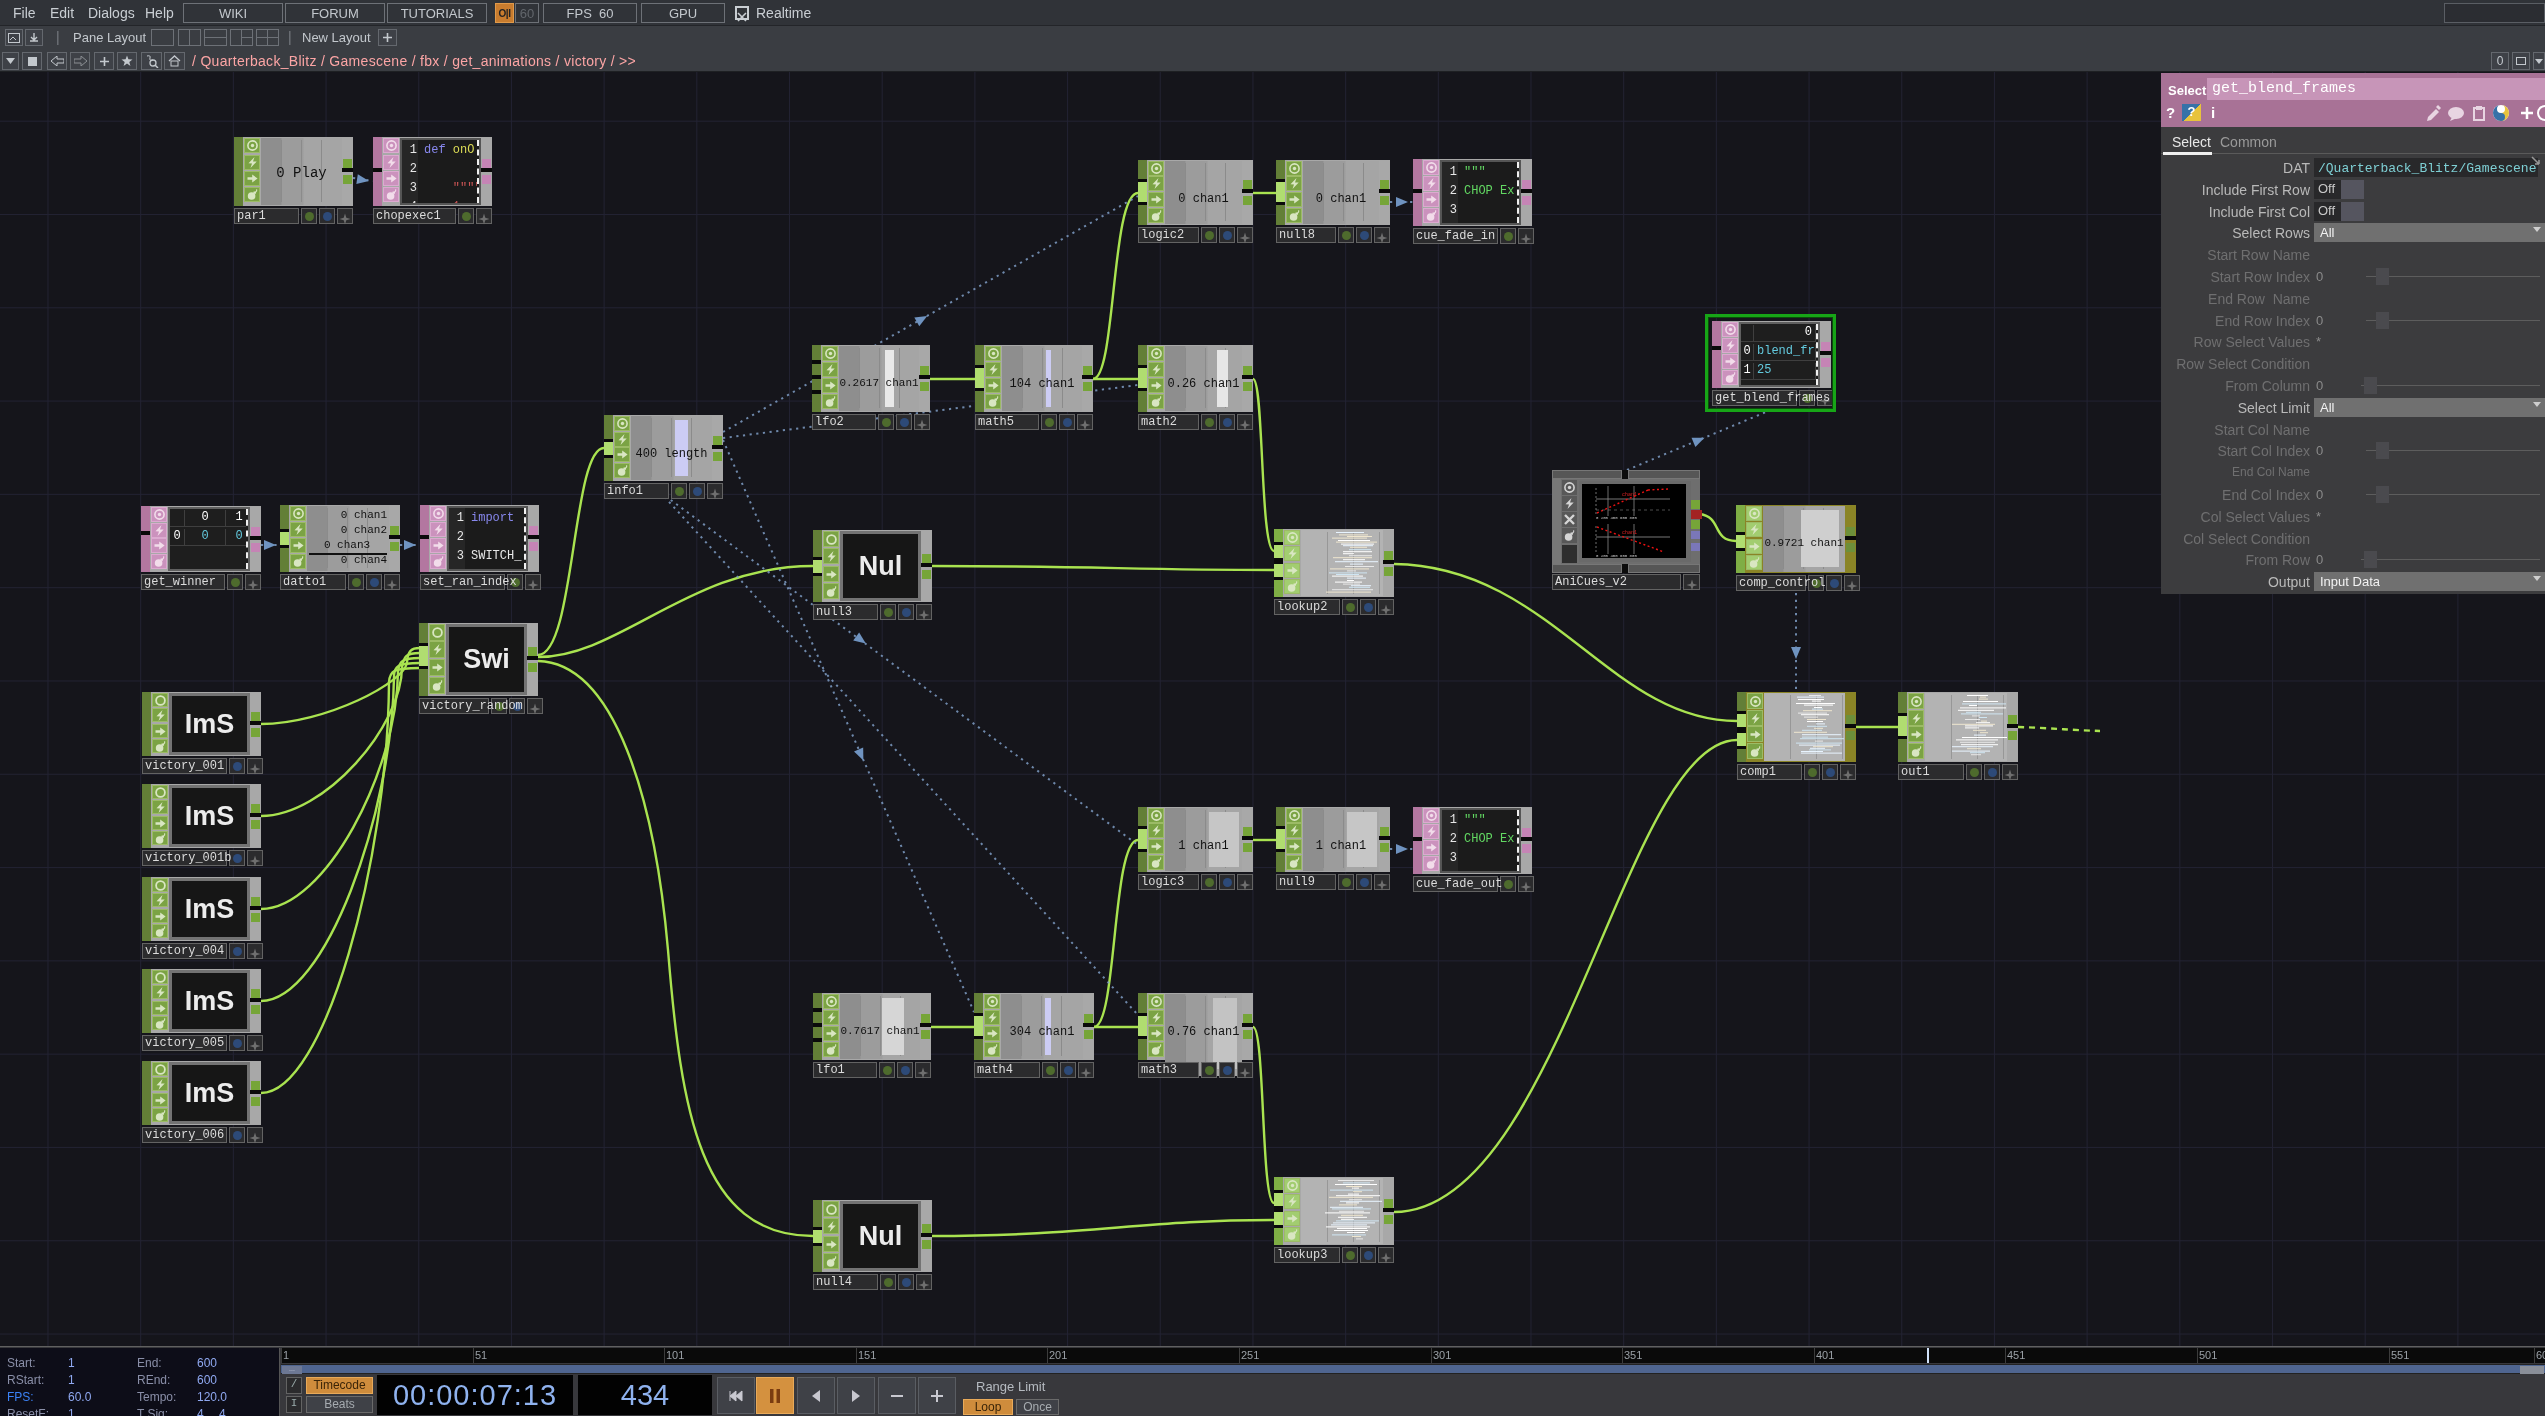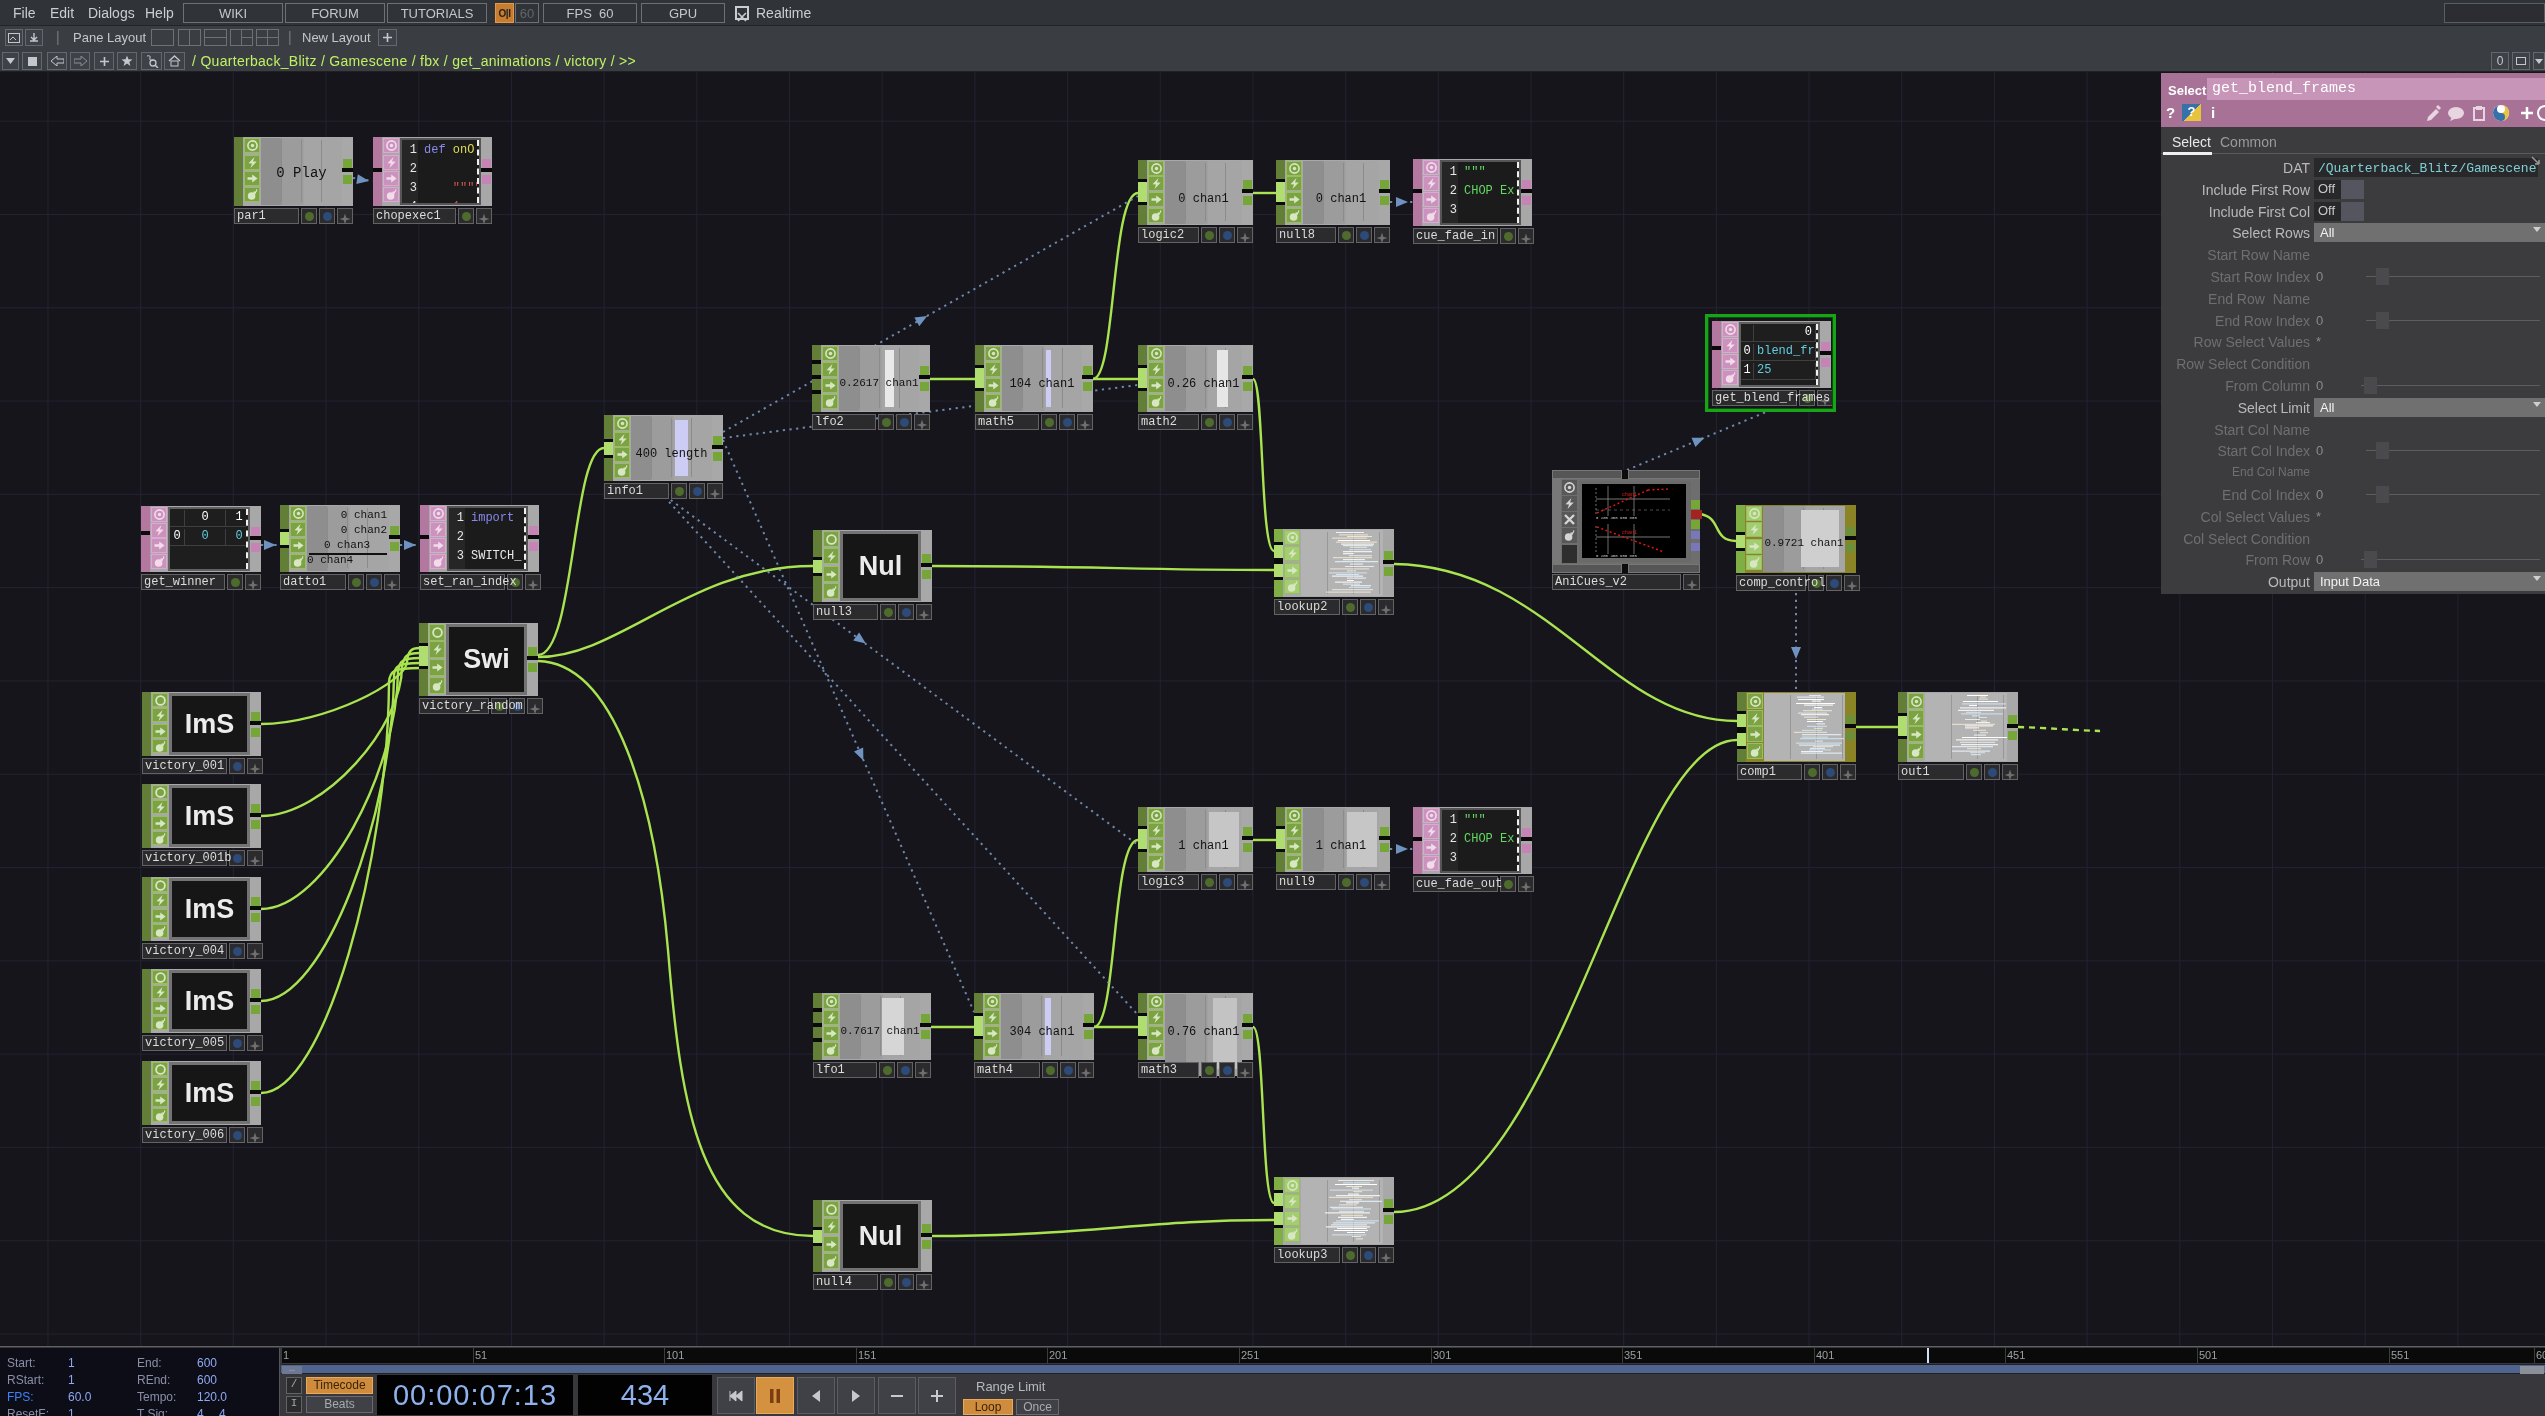--- a/index.html
+++ b/index.html
@@ -239,21 +239,21 @@
       </div>
       <div class="abs" style="left:27px;top:1px;width:82px;height:65px;overflow:hidden">
         <div class="abs" style="left:0;top:0;right:0;bottom:0;background:#9c9c9c;background-image:linear-gradient(to right,#8e8e8e 0px,#8e8e8e 20px,#9c9c9c 21px,#9c9c9c 42px,#a5a5a5 43px,#a5a5a5 100%);">
           <div class="abs" style="left:20px;top:2px;width:1px;height:92%;background:#8b8b8b"></div>
           <div class="abs" style="left:40px;top:2px;width:1px;height:92%;background:#8b8b8b"></div>
           <div class="abs" style="left:60px;top:2px;width:1px;height:92%;background:#8b8b8b"></div>
           <div class="abs" style="left:0;top:3px;right:2px;">
             <div style="height:15px;font:11px 'Liberation Mono',monospace;color:#111;text-align:right;white-space:pre">0 chan1</div>
             <div style="height:15px;font:11px 'Liberation Mono',monospace;color:#111;text-align:right;white-space:pre">0 chan2</div>
             <div style="height:15px;font:11px 'Liberation Mono',monospace;color:#111;text-align:center;white-space:pre">0 chan3</div>
-            <div style="height:15px;font:11px 'Liberation Mono',monospace;color:#111;white-space:pre">0 chan4</div>
+            <div style="height:15px;font:11px 'Liberation Mono',monospace;color:#111;text-align:right;white-space:pre">0 chan4</div>
           </div>
           <div class="abs" style="left:2px;top:47px;width:95%;height:2px;background:#111"></div>
         </div>
       </div>
       <div class="abs" style="left:0;top:27px;width:9px;height:13px;background:#b0dd70"></div>
       <div class="abs" style="left:0;top:24px;width:9px;height:3px;background:#0a0a0a"></div>
       <div class="abs" style="left:0;top:40px;width:9px;height:3px;background:#0a0a0a"></div>
       <div class="abs" style="left:109px;top:30.0px;width:11px;height:4px;background:#0a0a0a"></div>
       <div class="abs" style="left:110px;top:21.0px;width:9px;height:9px;background:#76a538"></div>
       <div class="abs" style="left:110px;top:37.0px;width:9px;height:9px;background:#76a538"></div>
@@ -2008,21 +2008,21 @@
           <circle cx="8" cy="8" r="3" fill="none" stroke="#c3c8cd" stroke-width="1.3"></circle>
           <path d="M10 10 13 13" stroke="#c3c8cd" stroke-width="1.5"></path>
         </svg>
       </div>
       <div class="mb" style="left:164px;top:2px;width:21px;height:18px">
         <svg width="13" height="12" viewBox="0 0 13 12">
           <path d="M1 6 6.5 1 12 6" stroke="#c3c8cd" fill="none" stroke-width="1.3"></path>
           <rect x="3" y="6" width="7" height="5" fill="none" stroke="#c3c8cd"></rect>
         </svg>
       </div>
-      <div class="abs" style="left:192px;top:3px;color:#bef264;font-size:14px;letter-spacing:0.3px">/ Quarterback_Blitz / Gamescene / fbx / get_animations / victory / &gt;&gt;</div>
+      <div class="abs" style="left:192px;top:3px;color:#fca5a5;font-size:14px;letter-spacing:0.3px">/ Quarterback_Blitz / Gamescene / fbx / get_animations / victory / &gt;&gt;</div>
       <div class="mb" style="left:2491px;top:2px;width:18px;height:18px">
         <span style="color:#c3c8cd;font-size:12px">0</span>
       </div>
       <div class="mb" style="left:2512px;top:2px;width:18px;height:18px">
         <div style="width:10px;height:8px;border:1.5px solid #c3c8cd"></div>
       </div>
       <div class="mb" style="left:2533px;top:2px;width:12px;height:18px">
         <svg width="8" height="5" viewBox="0 0 8 5">
           <path d="M0 0 H8 L4 5Z" fill="#c3c8cd"></path>
         </svg>

